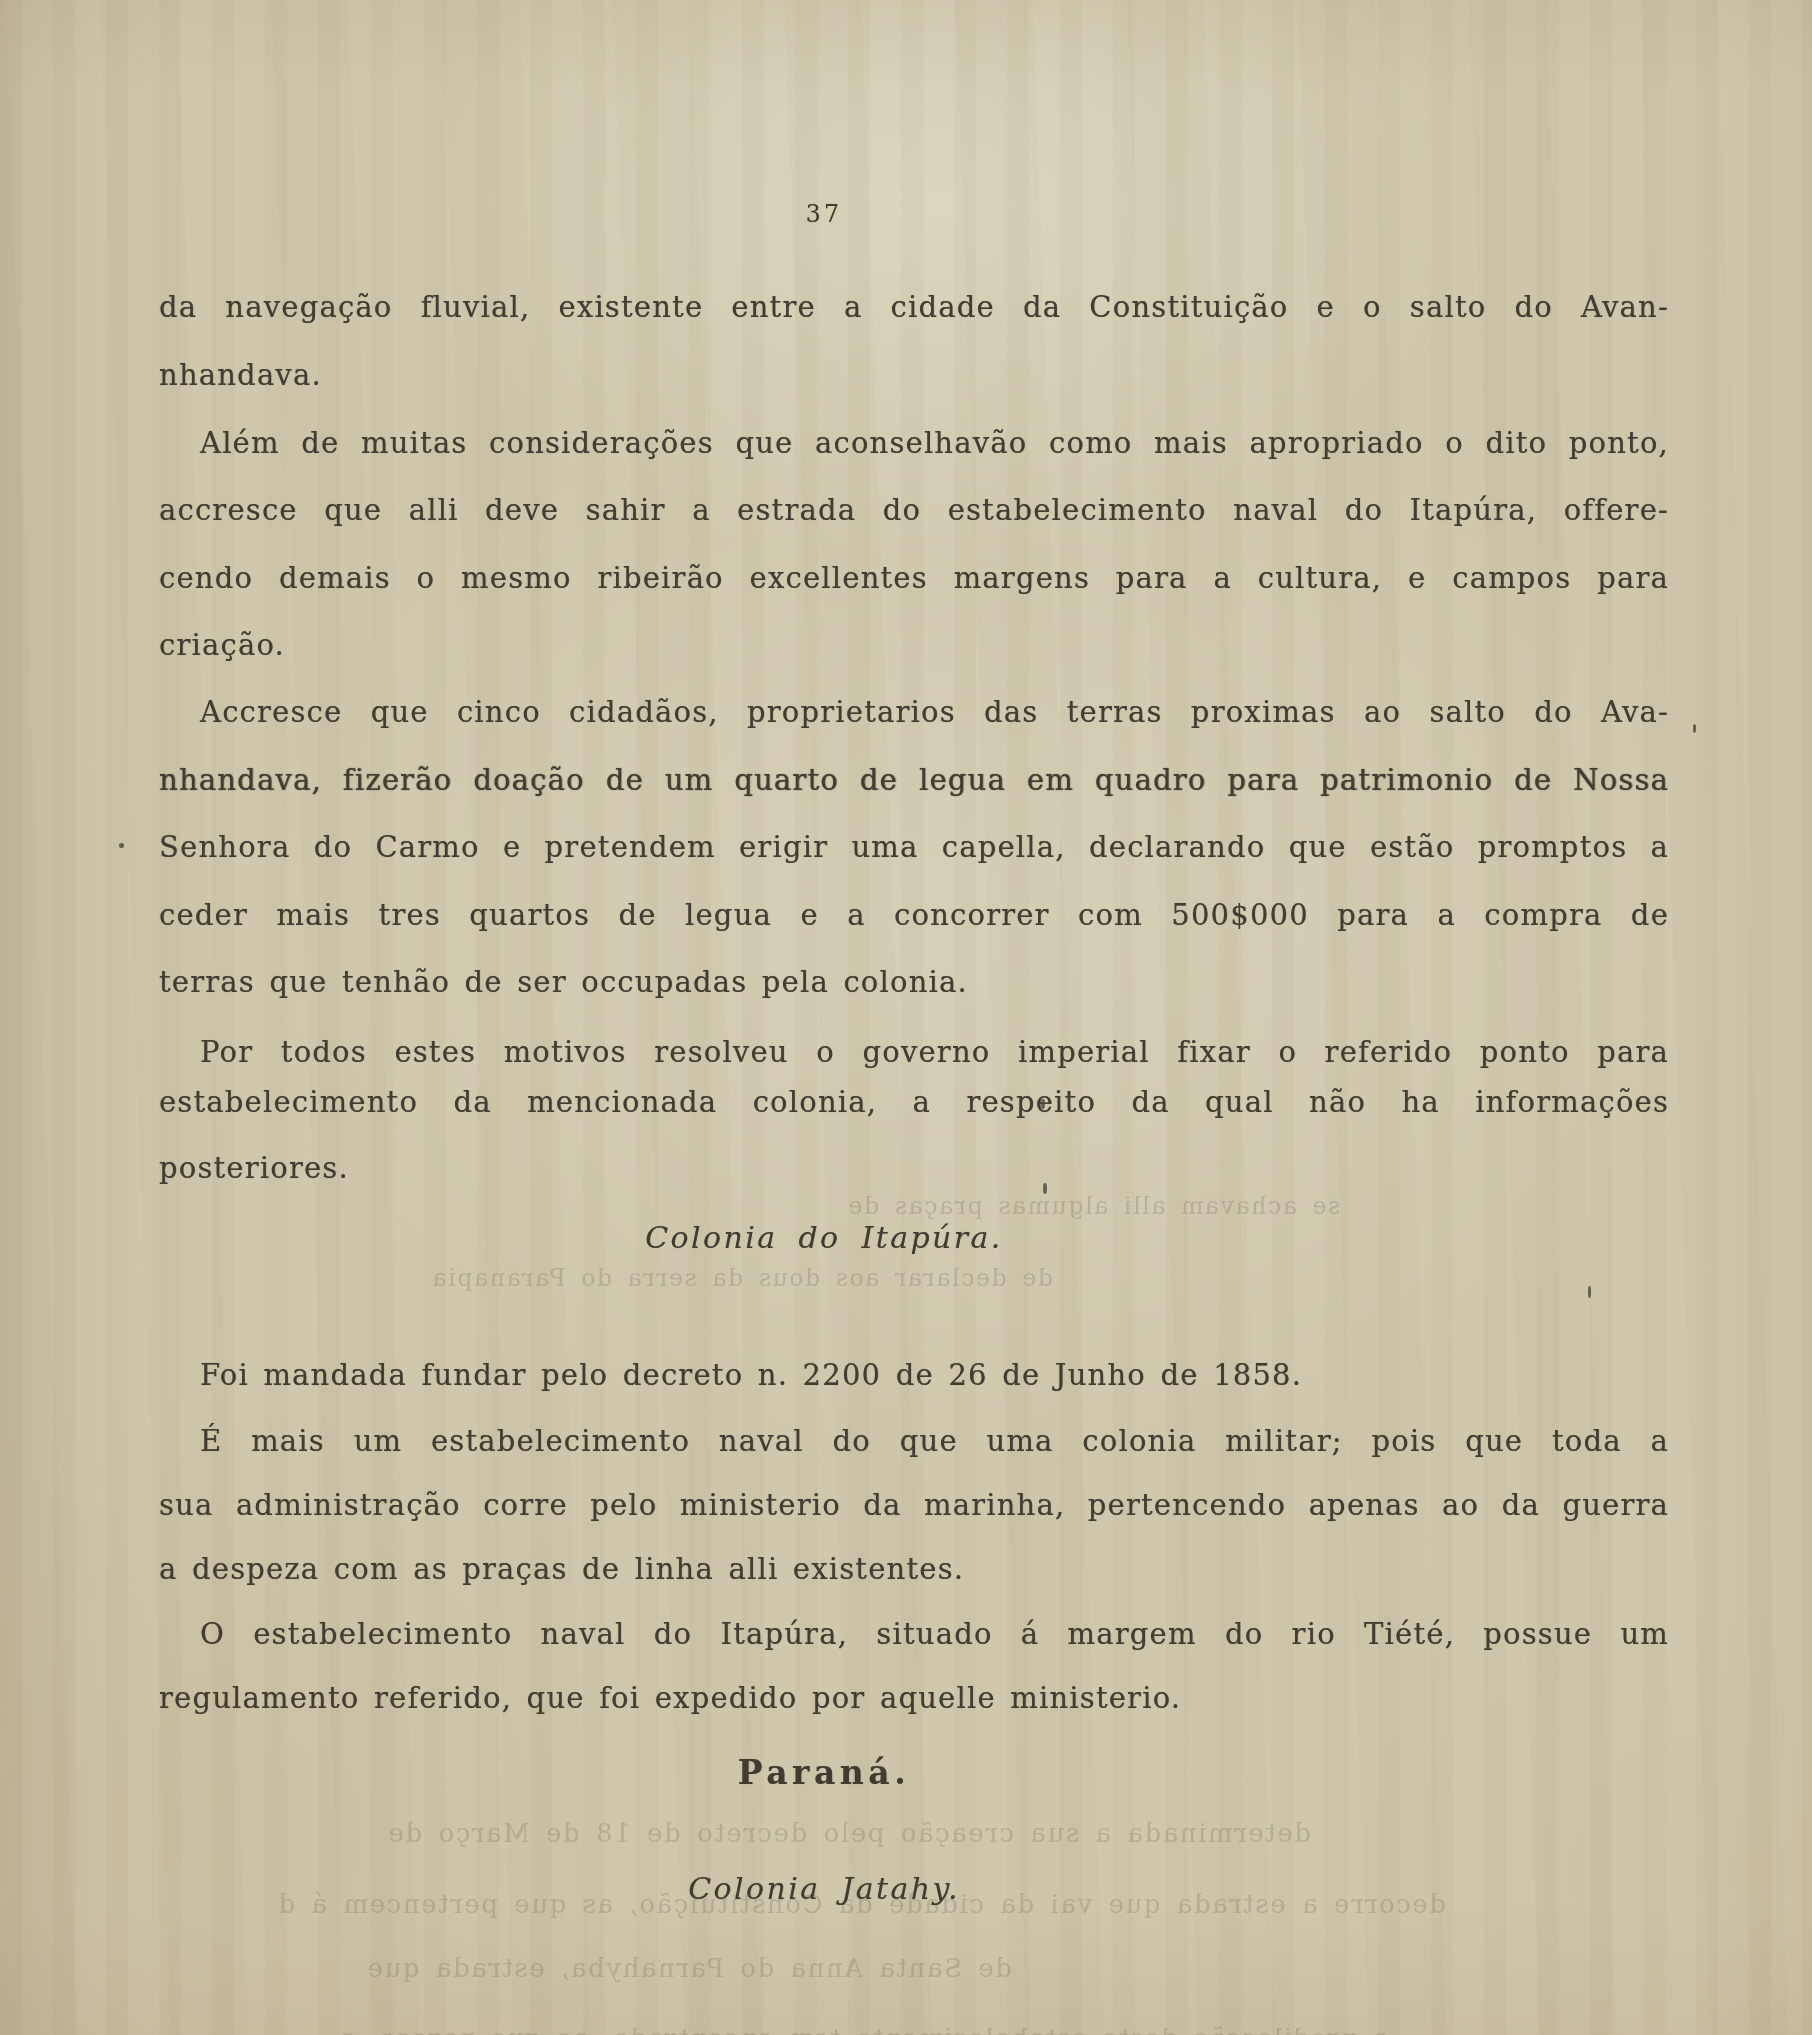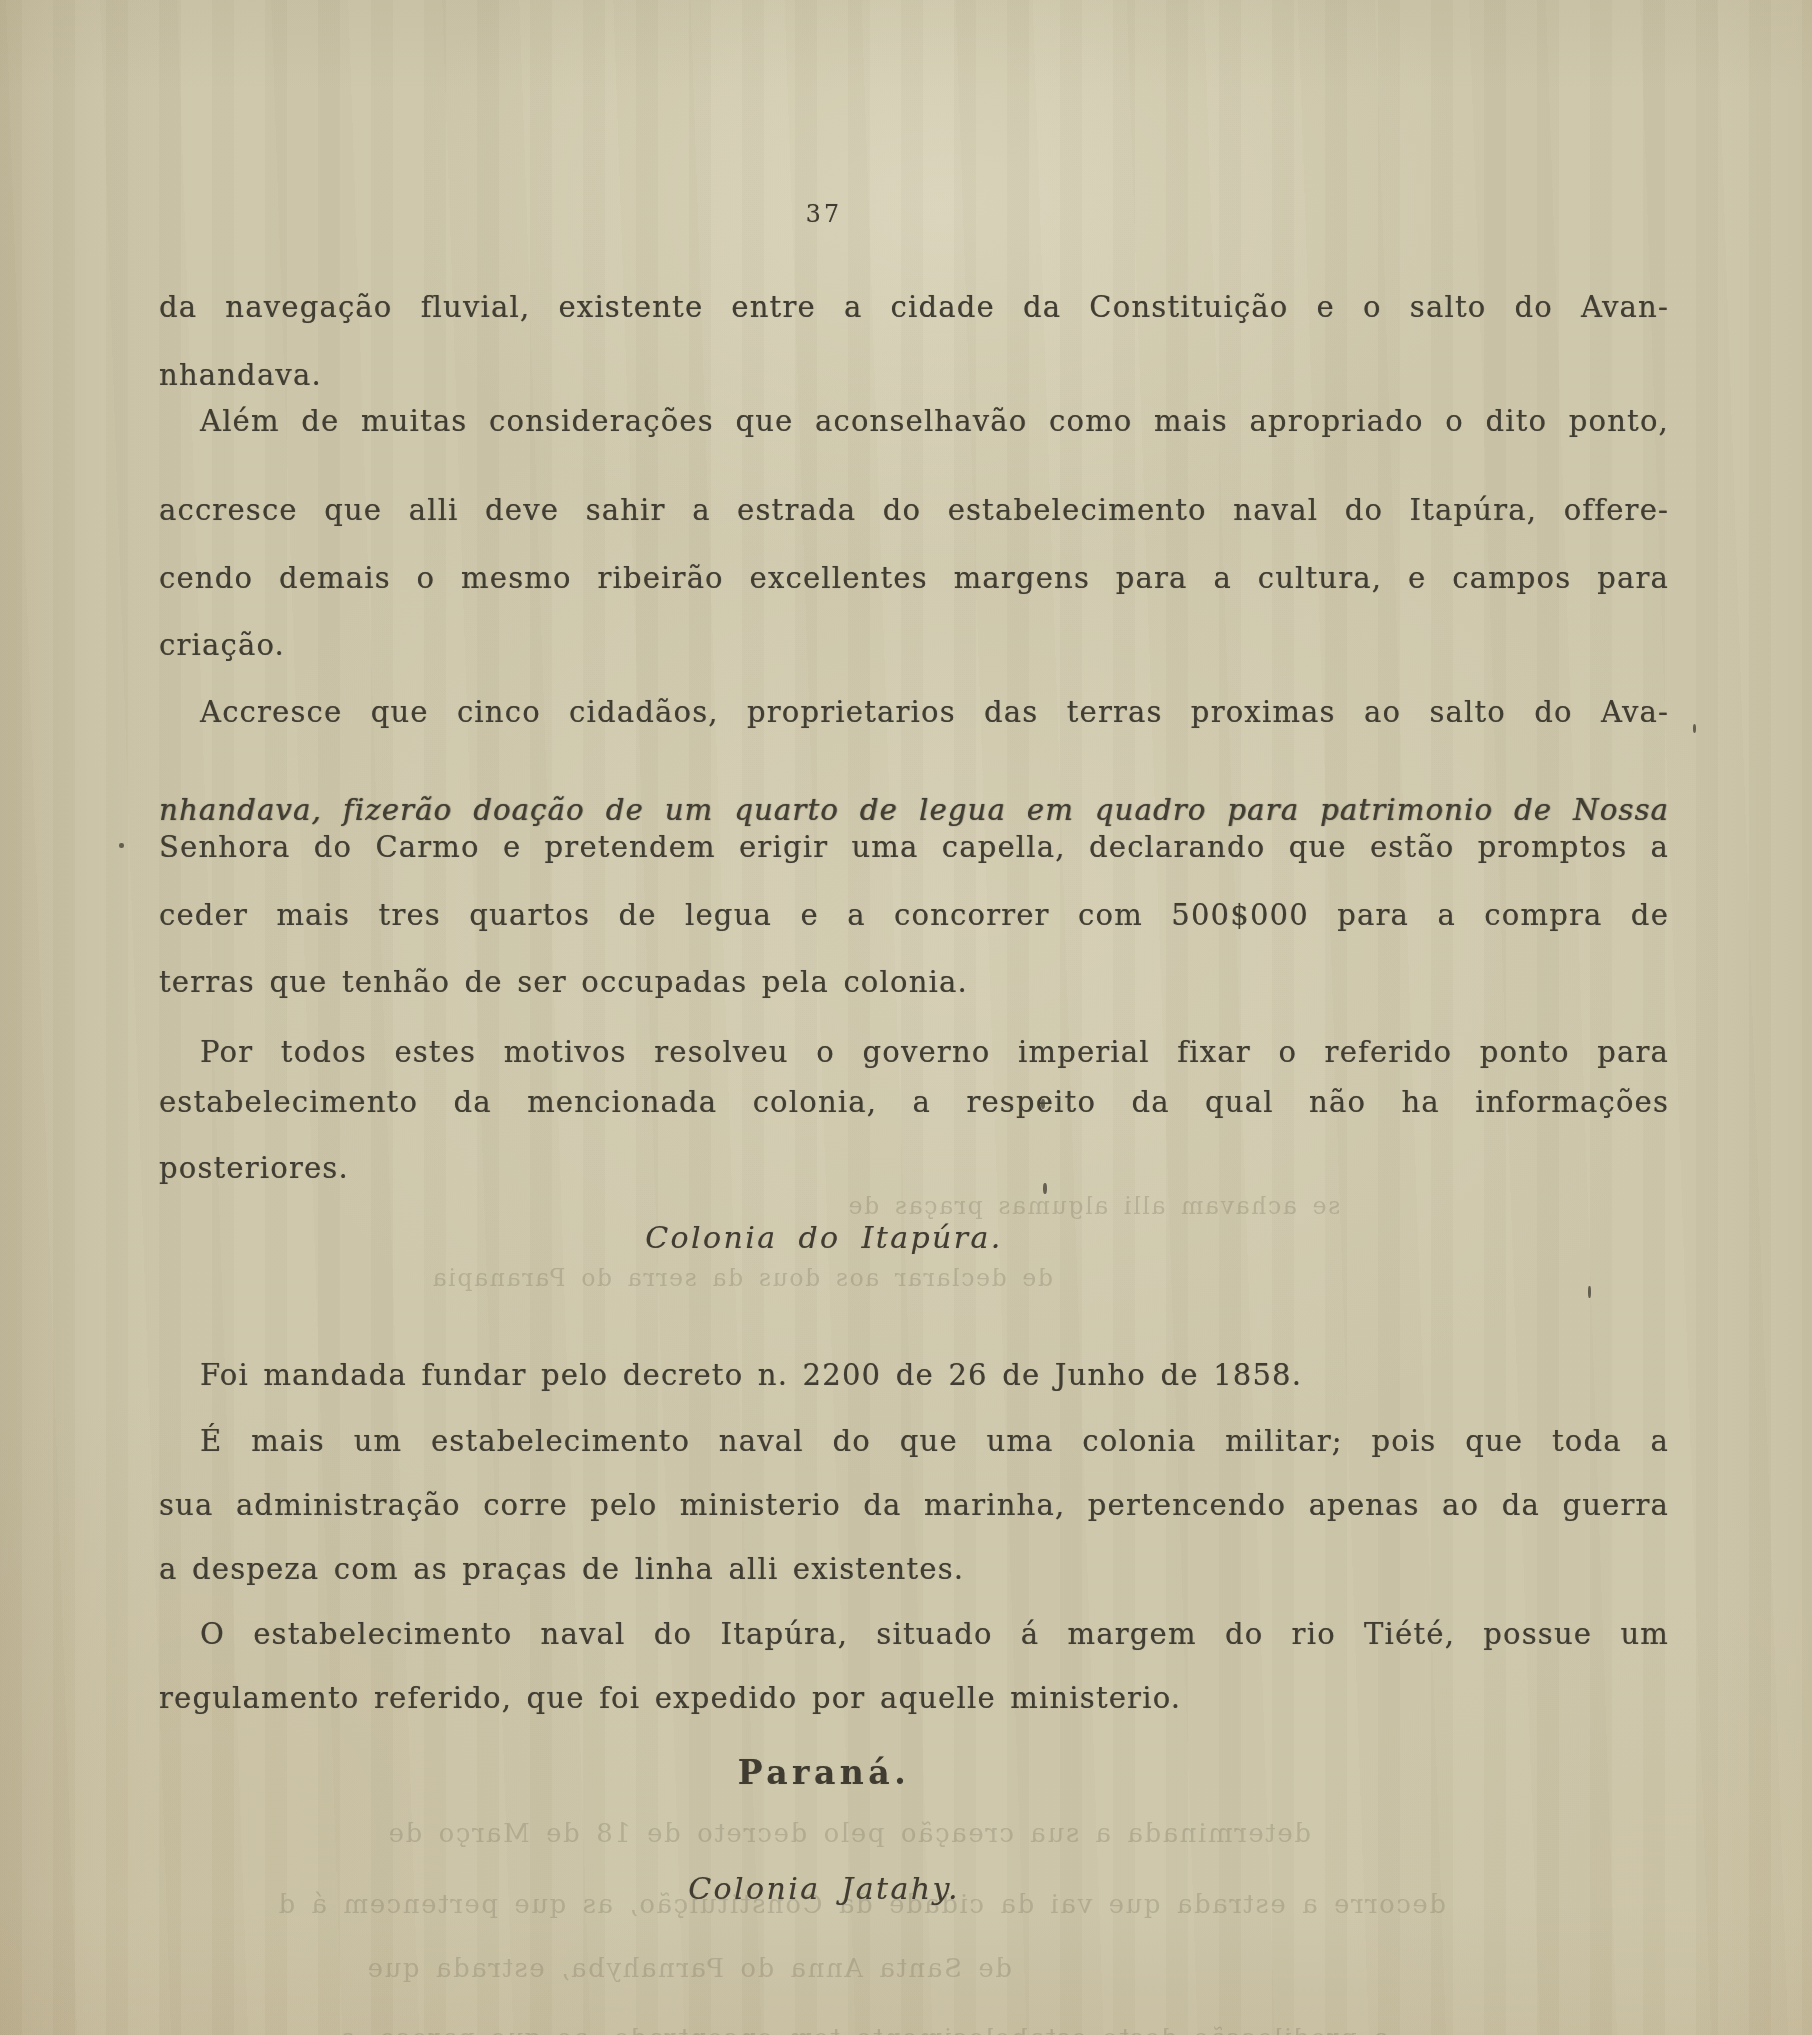--- a/index.html
+++ b/index.html
@@ -80,26 +80,26 @@
       <div class="ghost" style="top: 1889px; left: 277px; font-size: 26px;">decorre a estrada que vai da cidade da Constituição, as que pertencem á d</div>
       <div class="ghost" style="top: 1953px; left: 366px; font-size: 26px;">de Santa Anna do Parnahyba, estrada que</div>
       <div class="ghost" style="top: 2023px; left: 338px; font-size: 25px;">a predilecção deste estabelecimento tem encontrado, ao que parece, a</div>
     </div>
 
   <div id="page-number" class="center-line">37</div>
 
   <div id="paragraphs">
       <div class="line just" style="top: 287px;">da navegação fluvial, existente entre a cidade da Constituição e o salto do Avan-</div>
       <div class="line left" style="top: 355px;">nhandava.</div>
-      <div class="line just indent" style="top: 401px;">Além de muitas considerações que aconselhavão como mais apropriado o dito ponto,</div>
+      <div class="line just indent" style="top: 423px;">Além de muitas considerações que aconselhavão como mais apropriado o dito ponto,</div>
       <div class="line just" style="top: 490px;">accresce que alli deve sahir a estrada do estabelecimento naval do Itapúra, offere-</div>
       <div class="line just" style="top: 558px;">cendo demais o mesmo ribeirão excellentes margens para a cultura, e campos para</div>
       <div class="line left" style="top: 625px;">criação.</div>
       <div class="line just indent" style="top: 692px;">Accresce que cinco cidadãos, proprietarios das terras proximas ao salto do Ava-</div>
-      <div class="line just smear" style="top: 790px; font-style: italic;">nhandava, fizerão doação de um quarto de legua em quadro para patrimonio de Nossa</div>
+      <div class="line just smear" style="top: 760px;">nhandava, fizerão doação de um quarto de legua em quadro para patrimonio de Nossa</div>
       <div class="line just" style="top: 827px;">Senhora do Carmo e pretendem erigir uma capella, declarando que estão promptos a</div>
       <div class="line just" style="top: 895px;">ceder mais tres quartos de legua e a concorrer com 500$000 para a compra de</div>
       <div class="line left" style="top: 962px;">terras que tenhão de ser occupadas pela colonia.</div>
       <div class="line just indent" style="top: 1017px; margin-top: 15px;">Por todos estes motivos resolveu o governo imperial fixar o referido ponto para</div>
       <div class="line just" style="top: 1082px;">estabelecimento da mencionada colonia, a respeito da qual não ha informações</div>
       <div class="line left" style="top: 1148px;">posteriores.</div>
       <div class="line left indent" style="top: 1355px;">Foi mandada fundar pelo decreto n. 2200 de 26 de Junho de 1858.</div>
       <div class="line just indent" style="top: 1421px;">É mais um estabelecimento naval do que uma colonia militar; pois que toda a</div>
       <div class="line just" style="top: 1485px;">sua administração corre pelo ministerio da marinha, pertencendo apenas ao da guerra</div>
       <div class="line left" style="top: 1549px;">a despeza com as praças de linha alli existentes.</div>

